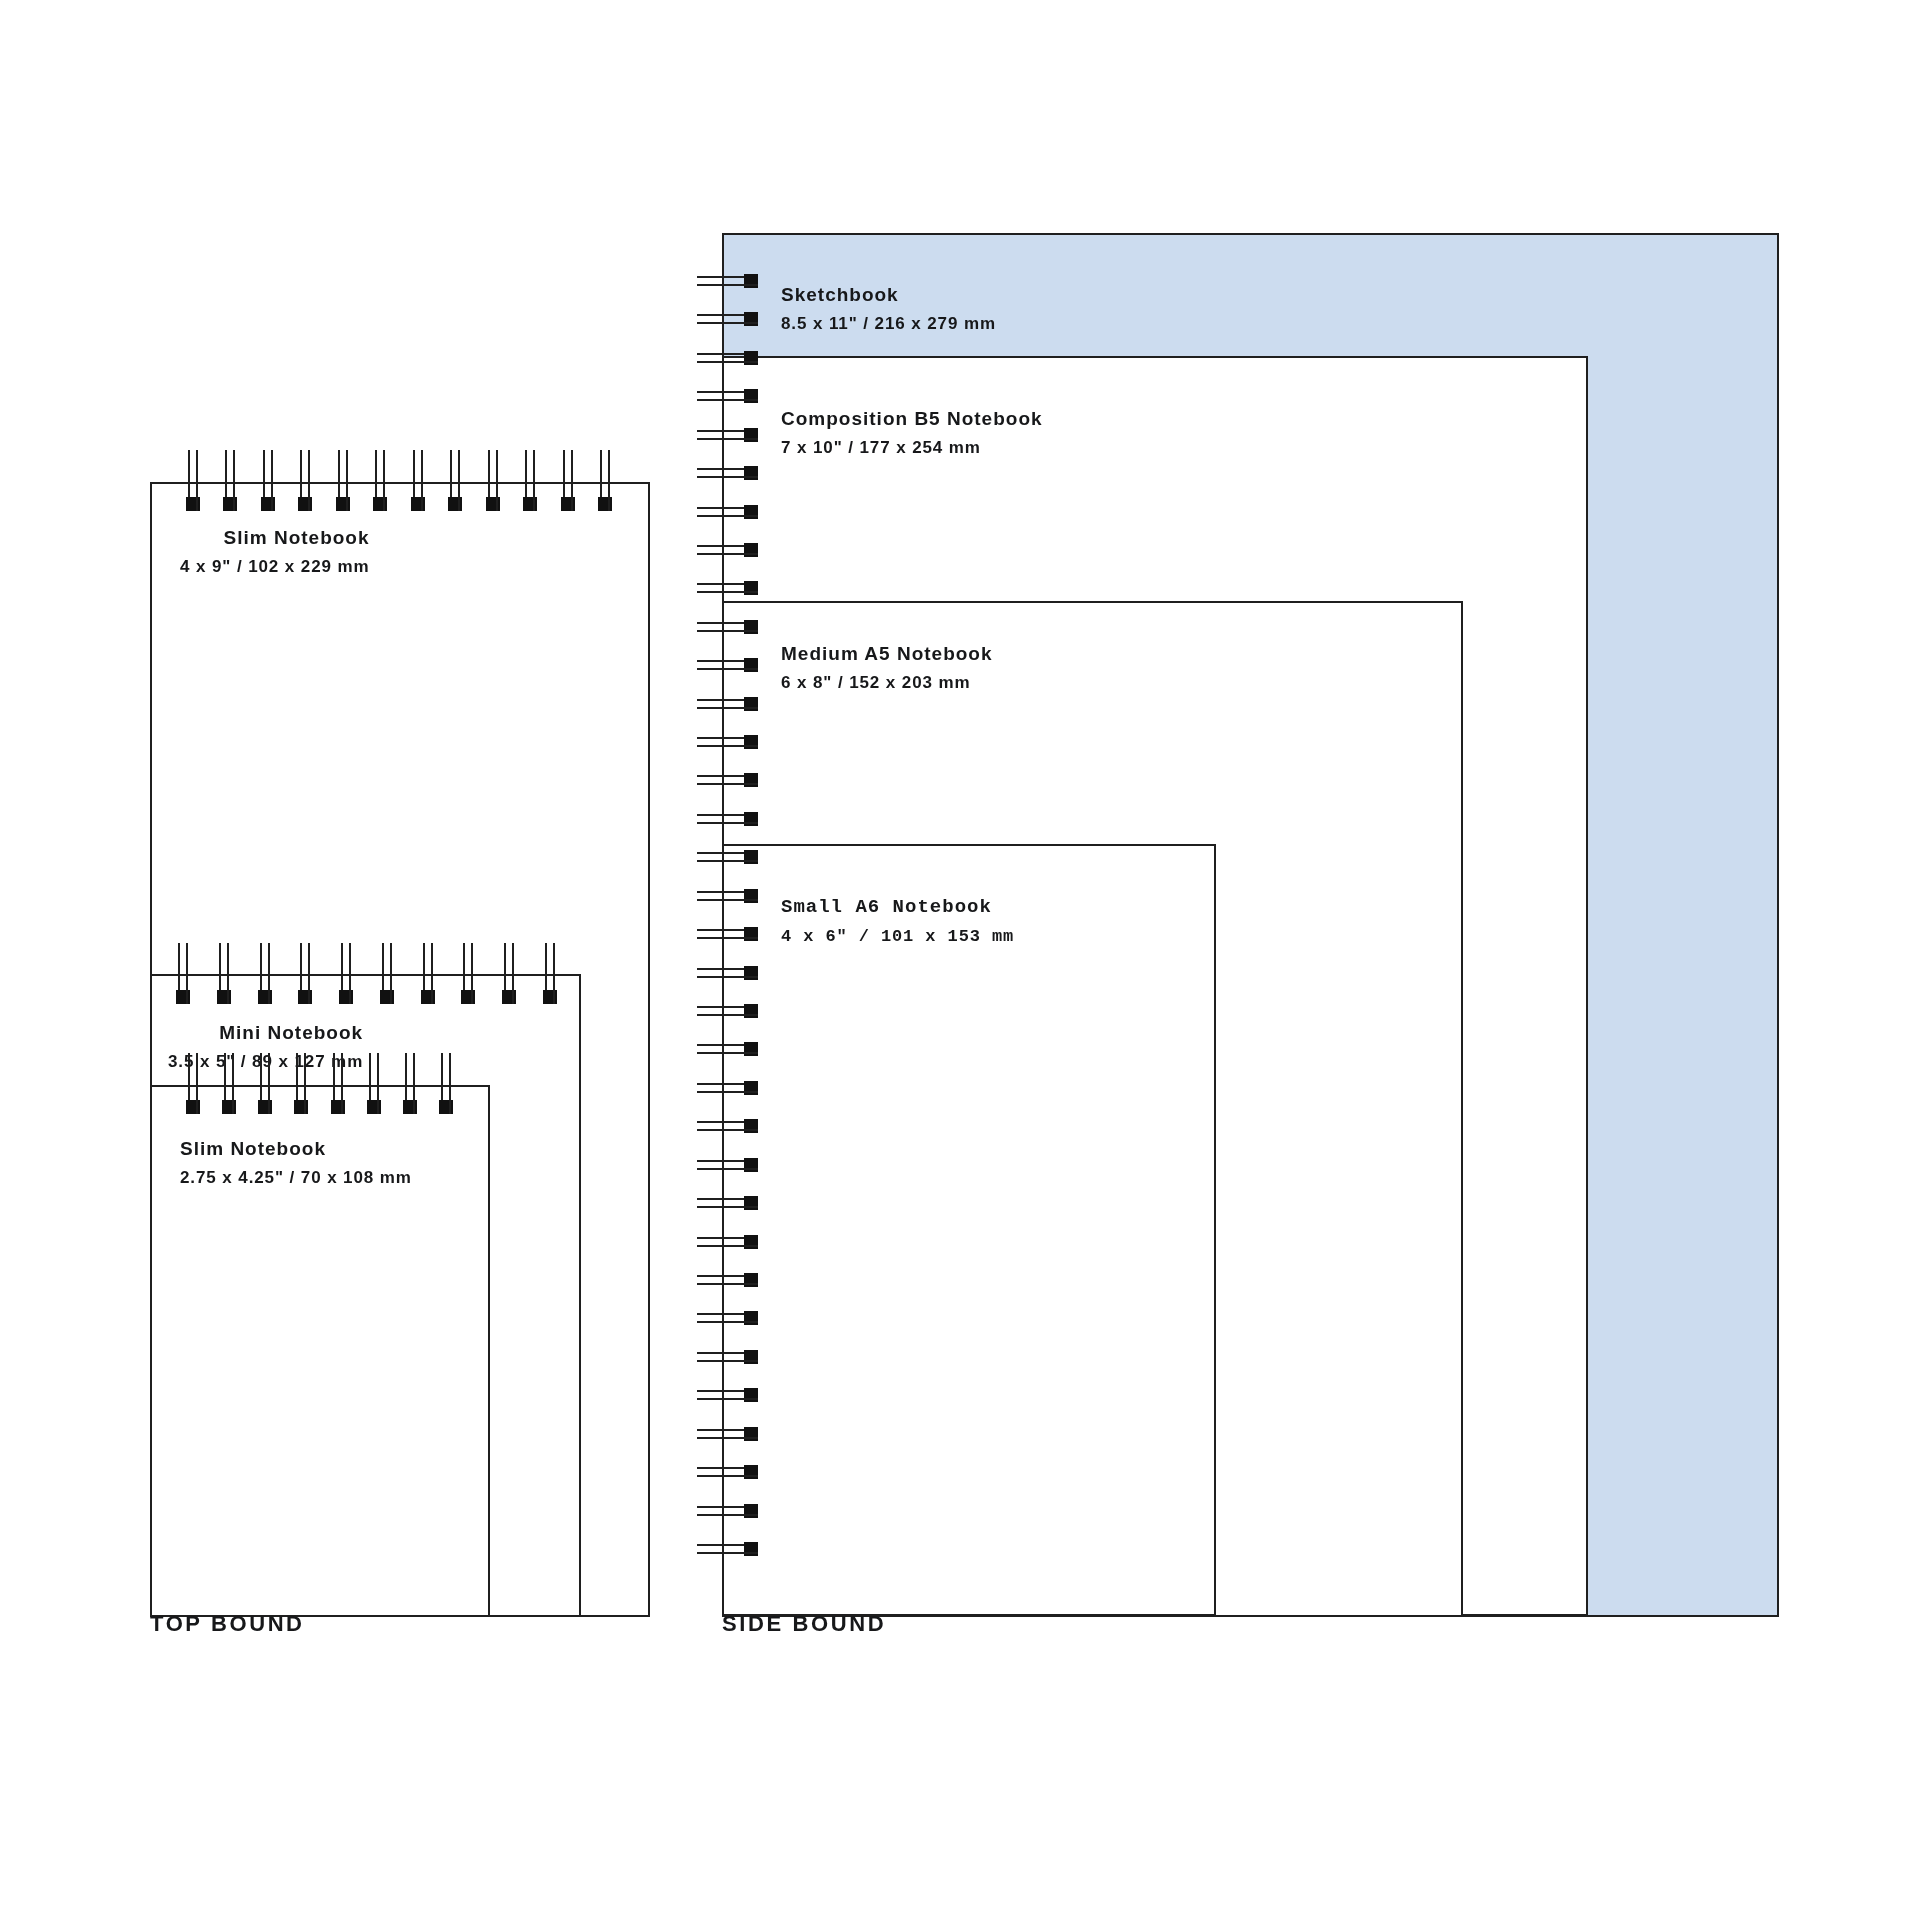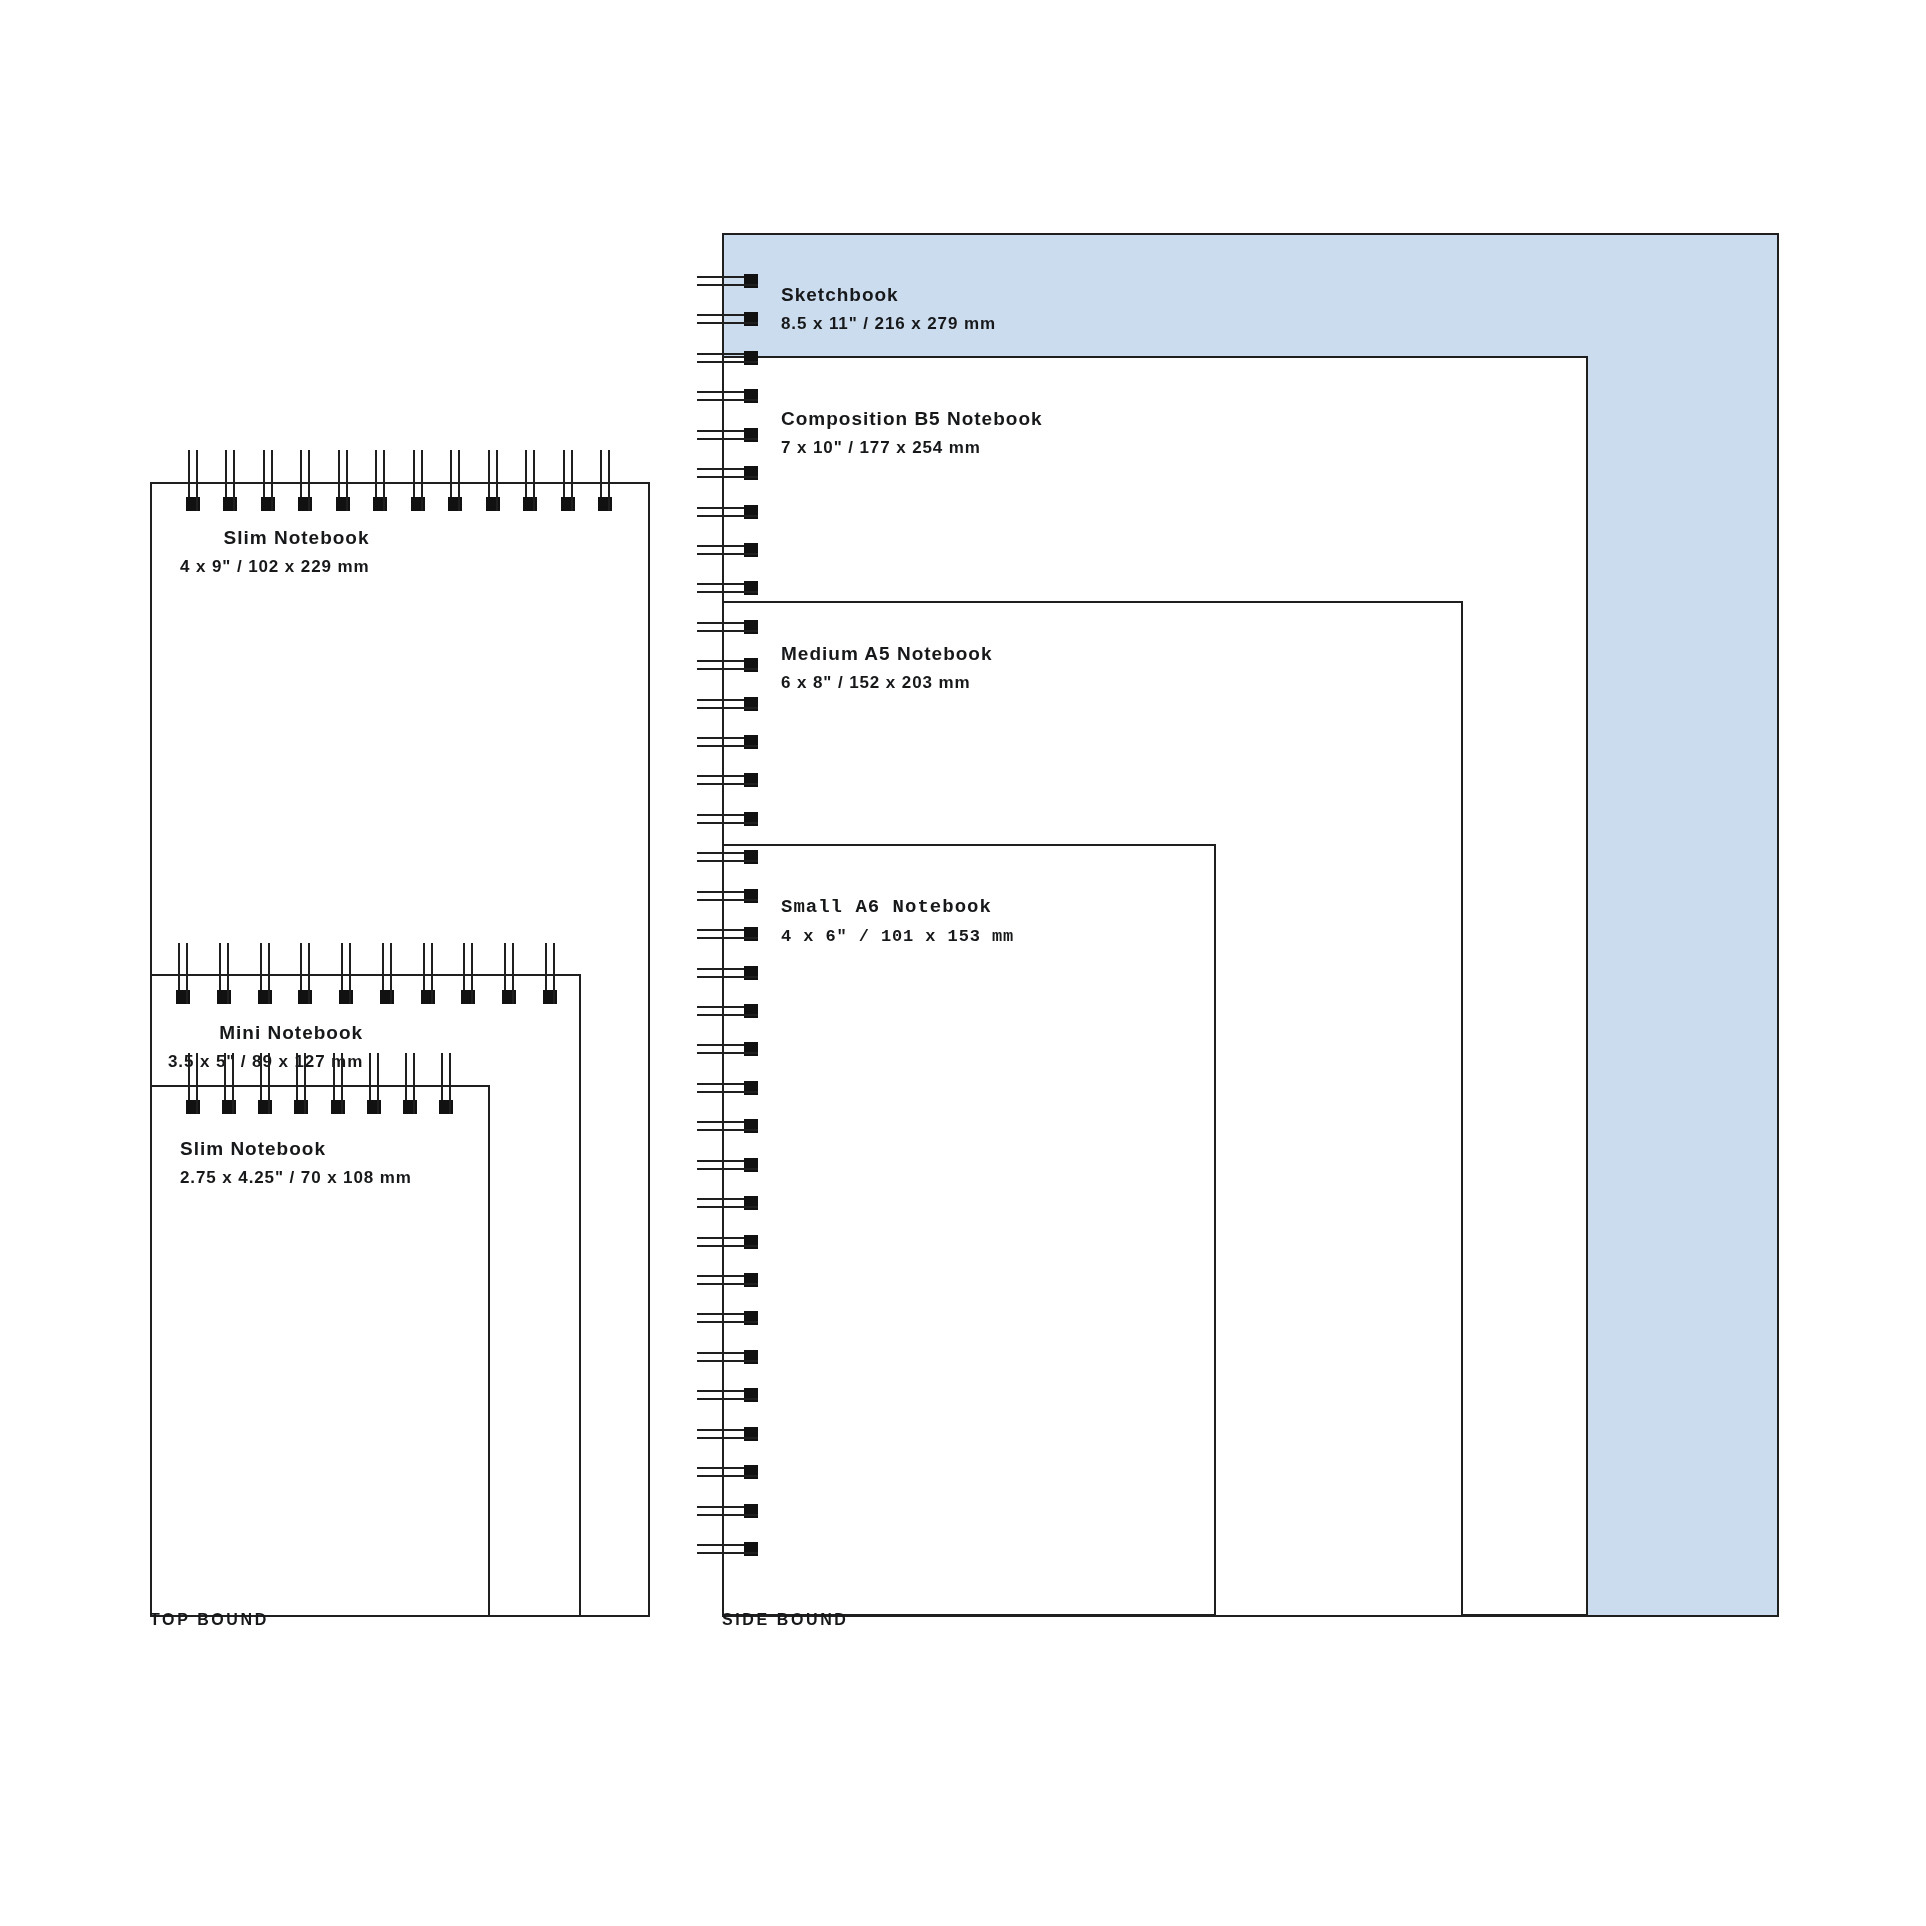--- a/index.html
+++ b/index.html
@@ -46,21 +46,21 @@
     font-size: 17px;
     font-weight: 700;
     letter-spacing: 0.9px;
     color: #17181a;
     display: block;
     margin-top: 11px;
     line-height: 1.0;
   }
   .caption {
     position: absolute;
-    font-size: 16px;
+    font-size: 22px;
     font-weight: 700;
     letter-spacing: 2.6px;
     color: #17181a;
     white-space: nowrap;
   }
   
   .coil-top {
     position: absolute;
     display: flex;
     justify-content: space-between;

